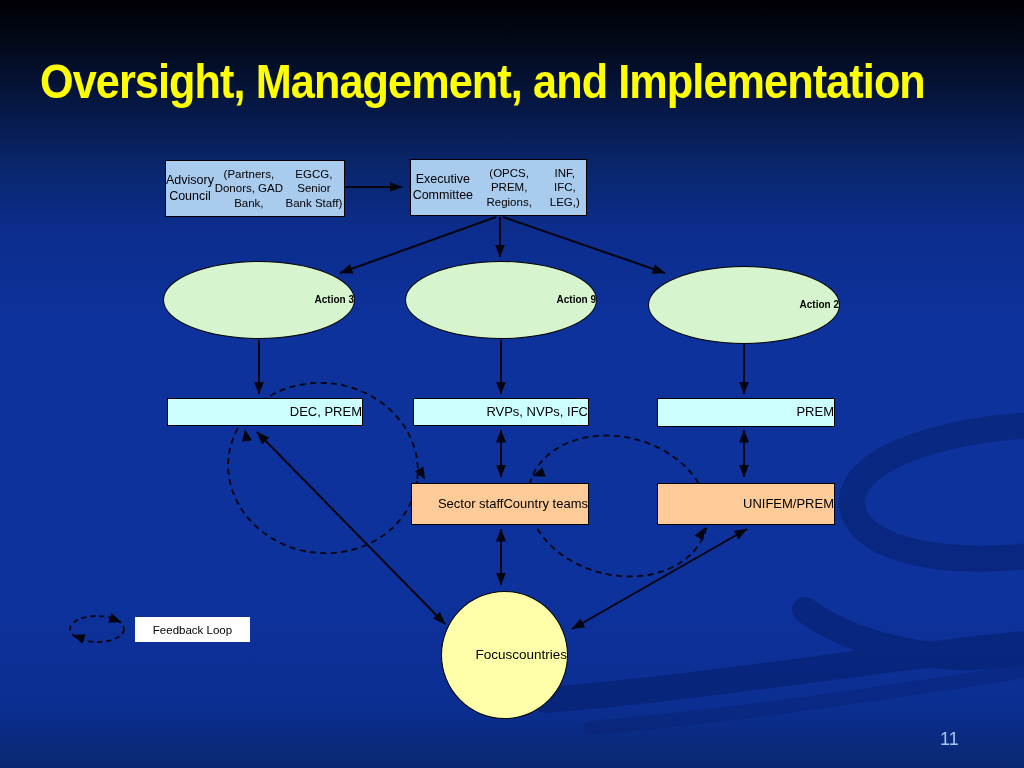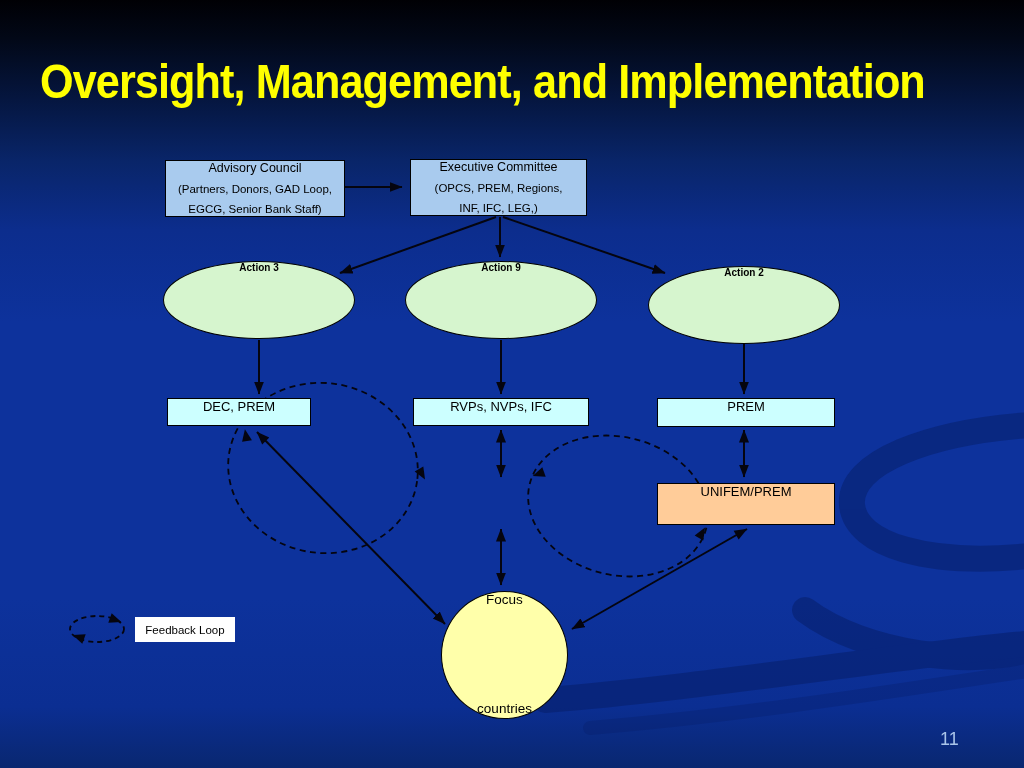--- a/index.html
+++ b/index.html
@@ -11,21 +11,21 @@
       #0c2d8d 30%, #0d329c 42%, #0d329c 78%, #0b2e92 92%, #092770 100%);
   }
   .title{
     position:absolute;left:40px;top:54px;z-index:3;
     color:#ffff00;font-size:48px;font-weight:700;letter-spacing:-1px;
     white-space:nowrap;transform:scaleX(0.9);transform-origin:0 50%;
   }
   svg.canvas{position:absolute;left:0;top:0;z-index:1;}
   .node{
     position:absolute;z-index:2;box-sizing:border-box;border:1.4px solid #000;
-    display:flex;flex-direction:column;align-items:center;justify-content:space-between;
+    display:flex;flex-direction:row;align-items:center;justify-content:flex-end;
     color:#000;text-align:center;line-height:1.25;
   }
   .box-blue{background:#a9cbee;font-size:11.5px;}
   .box-blue .l0{font-size:12.5px;}
   .box-cyan{background:#ccffff;font-size:13px;}
   .box-orange{background:#ffcc99;font-size:13px;}
   .ellipse{background:#d6f5ce;border-radius:50%;font-weight:700;font-size:10px;}
   .circle{background:#ffffaa;border-radius:50%;font-size:13.5px;}
   .legend-label{
     position:absolute;z-index:2;background:#ffffff;color:#000;
@@ -83,56 +83,60 @@
       <polygon points="0,-5 12,0 0,5" transform="translate(419,469) rotate(60)"></polygon>
       <polygon points="0,-5 12,0 0,5" transform="translate(544,472) rotate(160)"></polygon>
       <polygon points="0,-5 12,0 0,5" transform="translate(699,538) rotate(-60)"></polygon>
       <polygon points="0,-5 12,0 0,5" transform="translate(110,618) rotate(20)"></polygon>
       <polygon points="0,-5 12,0 0,5" transform="translate(84,639) rotate(200)"></polygon>
     </g>
   </svg>
 
   <div class="node box-blue" style="left:165px;top:160px;width:180px;height:57px">
     <span class="ln l0">Advisory Council</span>
-    <span class="ln">(Partners, Donors, GAD Loop,</span>
+    <span class="ln">(Partners, Donors, GAD Bank,</span>
     <span class="ln">EGCG, Senior Bank Staff)</span>
   </div>
 
   <div class="node box-blue" style="left:410px;top:159px;width:177px;height:57px">
     <span class="ln l0">Executive Committee</span>
     <span class="ln">(OPCS, PREM, Regions,</span>
     <span class="ln">INF, IFC, LEG,)</span>
   </div>
 
   <div class="node ellipse" style="left:163px;top:261px;width:192px;height:78px">
     <span>Action 3</span>
   </div>
   <div class="node ellipse" style="left:405px;top:261px;width:192px;height:78px">
     <span>Action 9</span>
   </div>
   <div class="node ellipse" style="left:648px;top:266px;width:192px;height:78px">
     <span>Action 2</span>
   </div>
 
-  <div class="node box-cyan" style="left:167px;top:398px;width:144px;height:28px">
+  <div class="node box-cyan" style="left:167px;top:398px;width:196px;height:28px">
     <span>DEC, PREM</span>
   </div>
   <div class="node box-cyan" style="left:657px;top:398px;width:178px;height:29px">
     <span>PREM</span>
   </div>
   <div class="node box-cyan" style="left:413px;top:398px;width:176px;height:28px">
     <span>RVPs, NVPs, IFC</span>
   </div>
 
+  <div class="node box-orange" style="left:411px;top:483px;width:178px;height:42px">
+    <span>Sector staff</span>
+    <span>Country teams</span>
+  </div>
   <div class="node box-orange" style="left:657px;top:483px;width:178px;height:42px">
     <span>UNIFEM/PREM</span>
   </div>
 
   <div class="node circle" style="left:441px;top:591px;width:127px;height:128px">
     <span>Focus</span>
     <span>countries</span>
   </div>
 
-  <div class="legend-label" style="left:135px;top:617px;width:100px;height:25px">Feedback Loop</div>
+  <div class="legend-label" style="left:135px;top:617px;width:115px;height:25px">Feedback Loop</div>
 
   <div class="pagenum">11</div>
 
 </div>
 
 </body></html>

